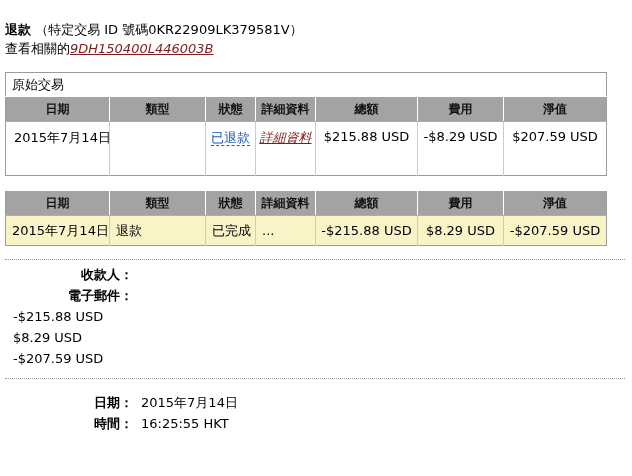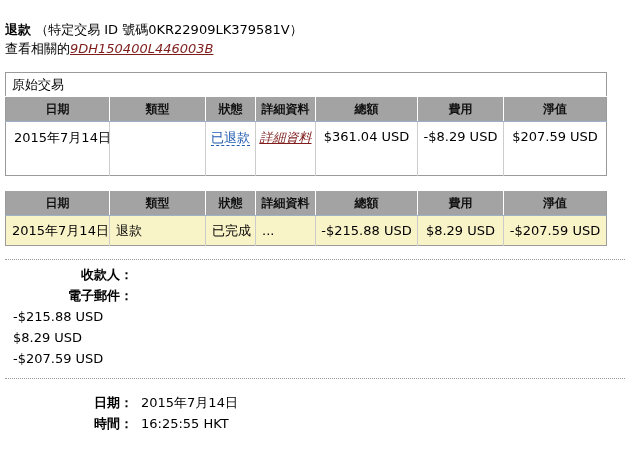--- a/index.html
+++ b/index.html
@@ -84,21 +84,21 @@
       <th>詳細資料</th>
       <th>總額</th>
       <th>費用</th>
       <th>淨值</th>
     </tr>
     <tr class="data data1">
       <td class="al">2015年7月14日</td>
       <td class="al"></td>
       <td class="ac"><span class="tipword">已退款</span></td>
       <td class="ac"><a class="link">詳細資料</a></td>
-      <td class="ac">$361.04 USD</td>
+      <td class="ac">$215.88 USD</td>
       <td class="ac">-$8.29 USD</td>
       <td class="ac">$207.59 USD</td>
     </tr>
   </tbody>
     </table>
 
   <table class="txn">
     <colgroup>
       <col style="width:104px">
         <col style="width:96px">

